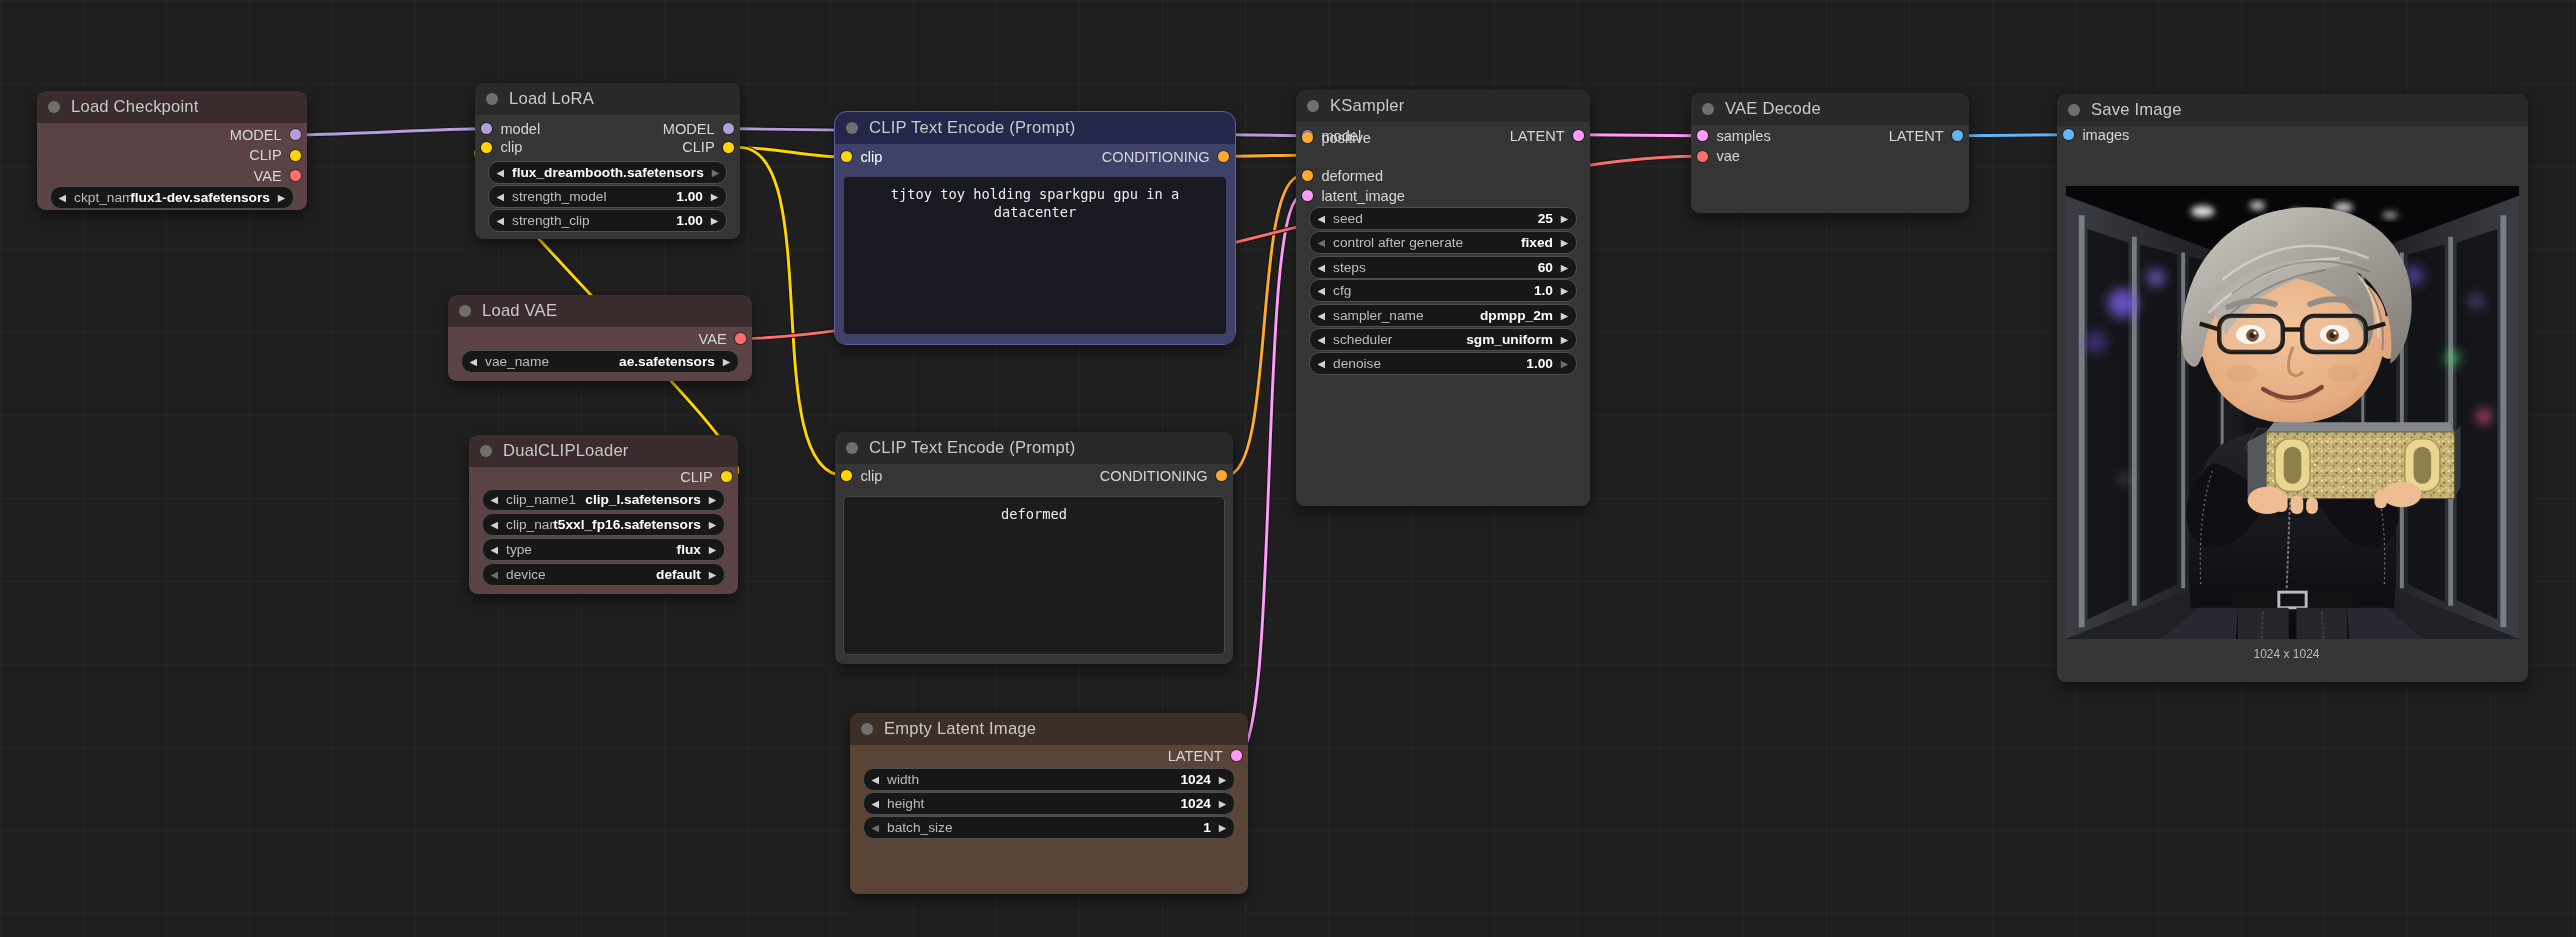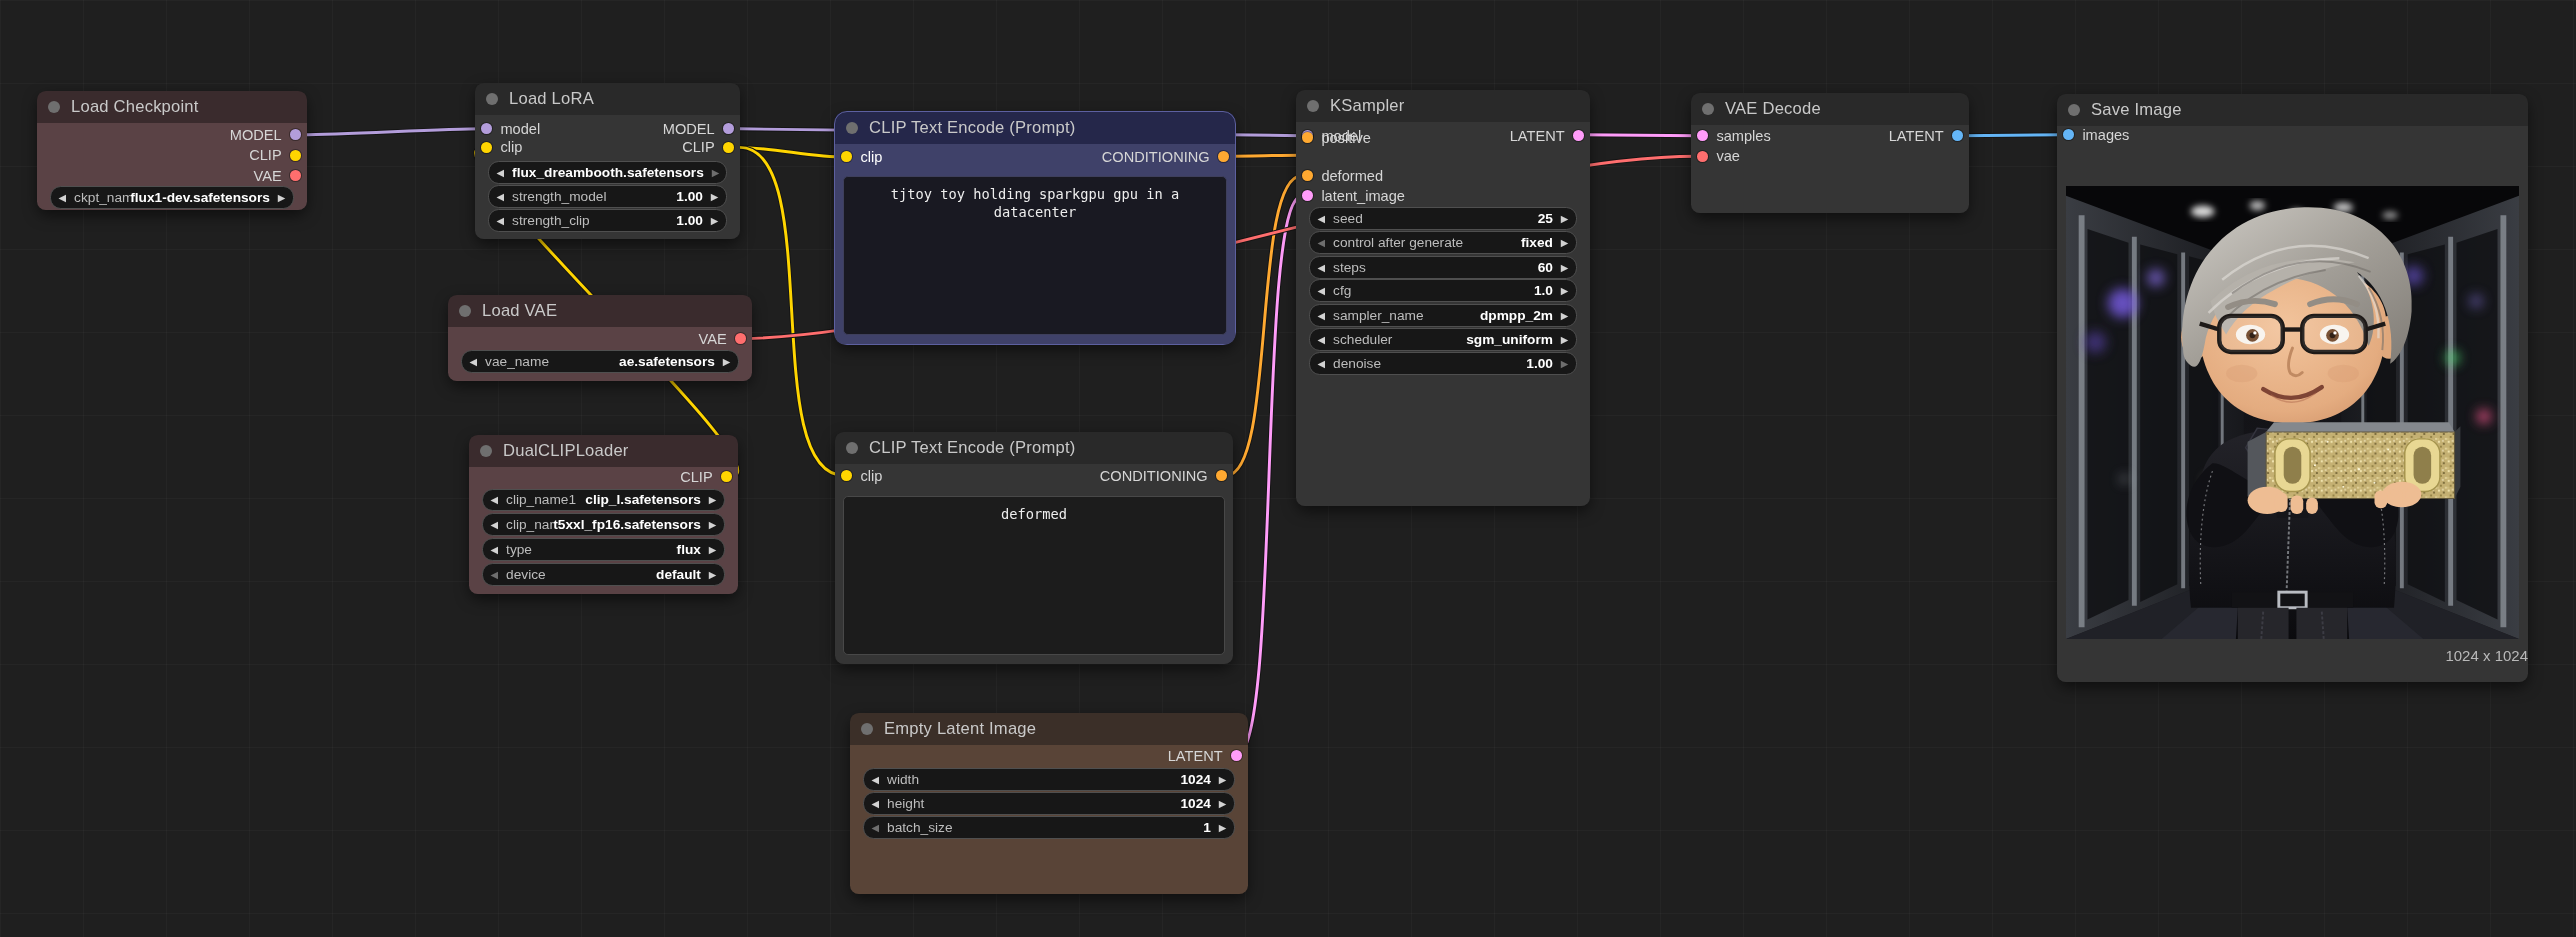--- a/index.html
+++ b/index.html
@@ -47,21 +47,21 @@
   .w-value{font-weight:bold;color:#fff;white-space:nowrap;}
   .widget.noarrow{padding:0 15.6px;}
   .widget.noarrow .w-label{color:#a9a9a9;}
 
   .ta{position:absolute;left:7.8px;right:7.8px;background:#1c1c1c;border:1px solid #484848;
     border-radius:4.9px;color:#eee;font-family:"DejaVu Sans Mono",monospace;font-size:13.7px;
     padding:7.8px 9.8px;white-space:pre-wrap;overflow:hidden;line-height:1.35;text-align:center;}
   .node-sel .ta{background:#191922;border-color:#3e3f5c;}
 
   .img-frame{position:absolute;background:#0b0b0d;overflow:hidden;}
-  .img-caption{position:absolute;left:0;right:0;text-align:right;font-size:15px;color:#b9b9b9;}
+  .img-caption{position:absolute;left:0;right:12px;text-align:center;font-size:12px;color:#b9b9b9;}
 </style>
 </head>
 <body>
 
 <div id="canvas">
 
   <svg id="wires" width="2576" height="937" viewBox="0 0 2638 960">
     <g>
       <path class="wire-under" d="M309,138 C354,138 449,132 494,132"></path>
       <path class="wire-core" d="M309,138 C354,138 449,132 494,132" stroke="#B39DDB"></path>

